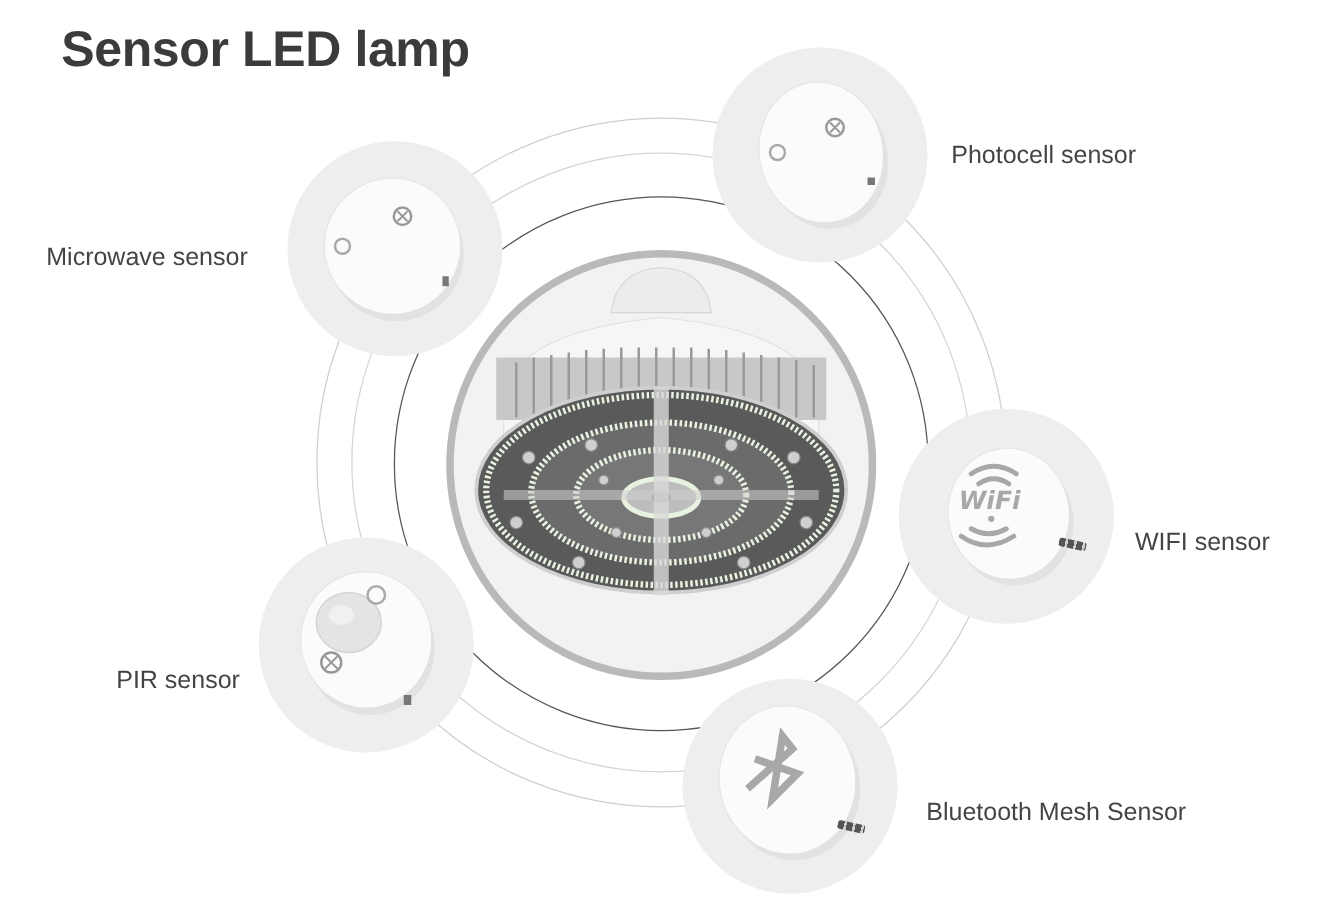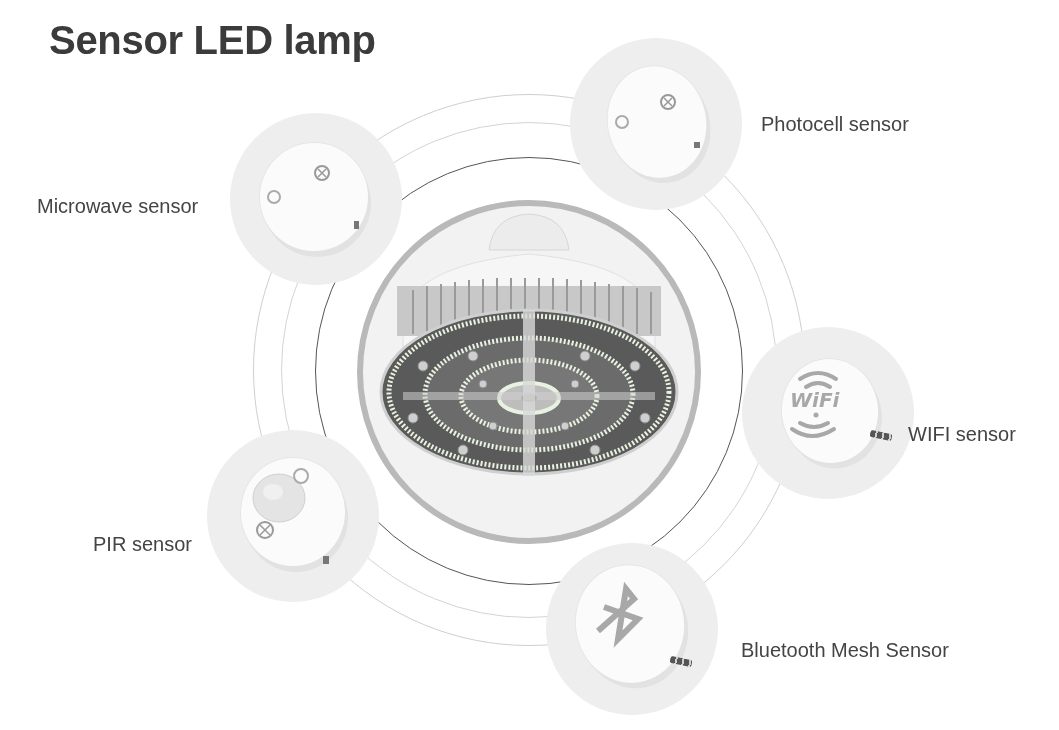--- a/index.html
+++ b/index.html
@@ -102,21 +102,21 @@
     <div class="puck" style="left:30px; top:30px; width:108px; height:108px;"></div>
     <svg class="glyph" width="172" height="172" viewBox="0 0 172 172" style="left:0;top:0;">
       <circle cx="92" cy="60" r="7" fill="none" stroke="#999" stroke-width="2"></circle>
       <path d="M88 56 L96 64 M96 56 L88 64" stroke="#999" stroke-width="1.5"></path>
       <circle cx="44" cy="84" r="6" fill="none" stroke="#aaa" stroke-width="2"></circle>
       <rect x="124" y="108" width="5" height="8" fill="#777"></rect>
     </svg>
   </div>
   <div class="label" style="left:37px; top:195px;">Microwave sensor</div>
 
-  <div class="bubble" style="left:742px; top:327px; width:172px; height:172px;">
+  <div class="bubble" style="left:719px; top:327px; width:172px; height:172px;">
     <div class="puck" style="left:40px; top:32px; width:96px; height:104px; transform:rotate(-8deg);"></div>
     <svg class="glyph" width="172" height="172" viewBox="0 0 172 172" style="left:0;top:0;">
       <path d="M58 52 Q76 40 94 52" fill="none" stroke="#a8a8a8" stroke-width="4" stroke-linecap="round"></path>
       <path d="M64 60 Q76 52 88 60" fill="none" stroke="#a8a8a8" stroke-width="4" stroke-linecap="round"></path>
       <text x="48" y="80" font-family="DejaVu Sans, sans-serif" font-style="italic" font-weight="bold" font-size="20" fill="#a8a8a8">WiFi</text>
       <circle cx="74" cy="88" r="2.5" fill="#a8a8a8"></circle>
       <path d="M58 96 Q72 104 86 96" fill="none" stroke="#a8a8a8" stroke-width="4" stroke-linecap="round"></path>
       <path d="M50 102 Q70 116 92 102" fill="none" stroke="#a8a8a8" stroke-width="4" stroke-linecap="round"></path>
     </svg>
     <div class="jack" style="left:128px; top:105px; transform:rotate(12deg);"></div>

